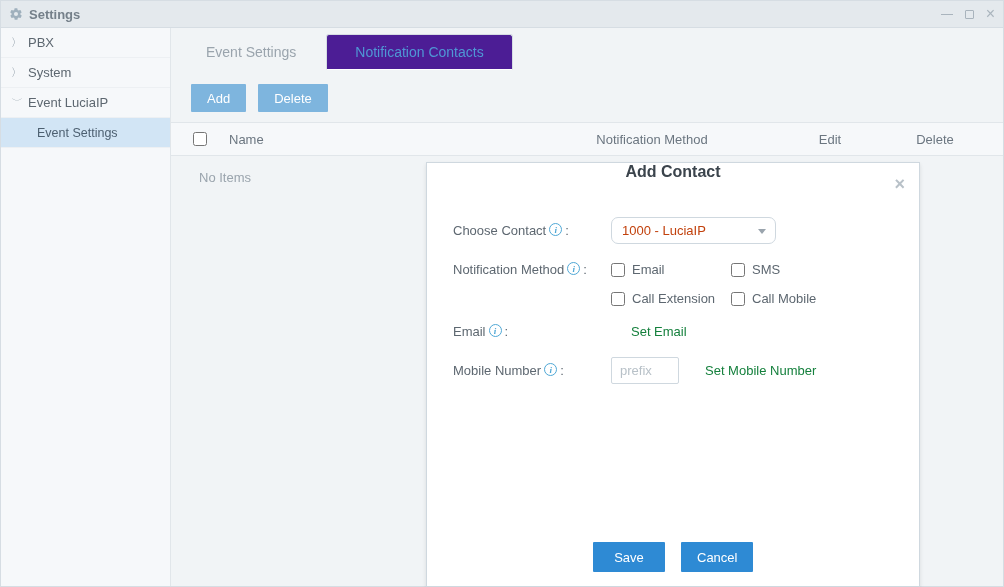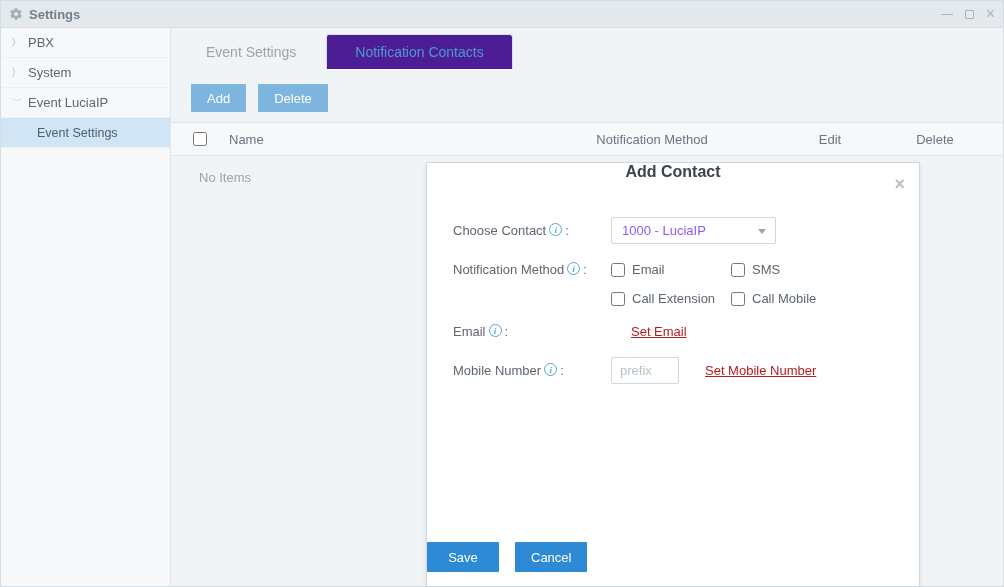--- a/index.html
+++ b/index.html
@@ -220,26 +220,26 @@
     align-items: center;
     justify-content: center;
     font-weight: bold;
     font-family: Georgia, serif;
     font-style: italic;
   }
   .select {
     width: 165px;
     height: 27px;
     border: 1px solid #cfd8df;
-    border-radius: 2px;
+    border-radius: 7px;
     padding: 0 24px 0 10px;
     display: flex;
     align-items: center;
     position: relative;
-    color: #8b5cf6;
+    color: #c2410c;
     cursor: pointer;
     background: #fff;
   }
   .select::after {
     content: "";
     position: absolute;
     right: 9px;
     top: 11px;
     width: 0; height: 0;
     border-left: 4px solid transparent;
@@ -255,41 +255,40 @@
     display: flex;
     align-items: center;
     gap: 7px;
     color: #5d6770;
   }
   .check-item input {
     width: 14px; height: 14px;
     margin: 0;
   }
   .link {
-    color: #b91c1c;
-    text-decoration: underline;
+    color: #15803d;
     cursor: pointer;
     font-size: 13px;
   }
   .prefix-input {
     width: 68px;
     height: 27px;
     border: 1px solid #cfd8df;
     border-radius: 2px;
     padding: 0 8px;
     color: #5d6770;
     font-size: 13px;
   }
   .prefix-input::placeholder { color: #b8c1c8; }
   .modal-footer {
     position: absolute;
     bottom: 14px;
     left: 0; right: 0;
     display: flex;
-    justify-content: flex-start;
+    justify-content: center;
     gap: 16px;
     margin-top: 29px;
   }
   .modal-footer .btn.primary {
     width: 72px;
     height: 30px;
   }
 </style>
 </head>
 <body>

